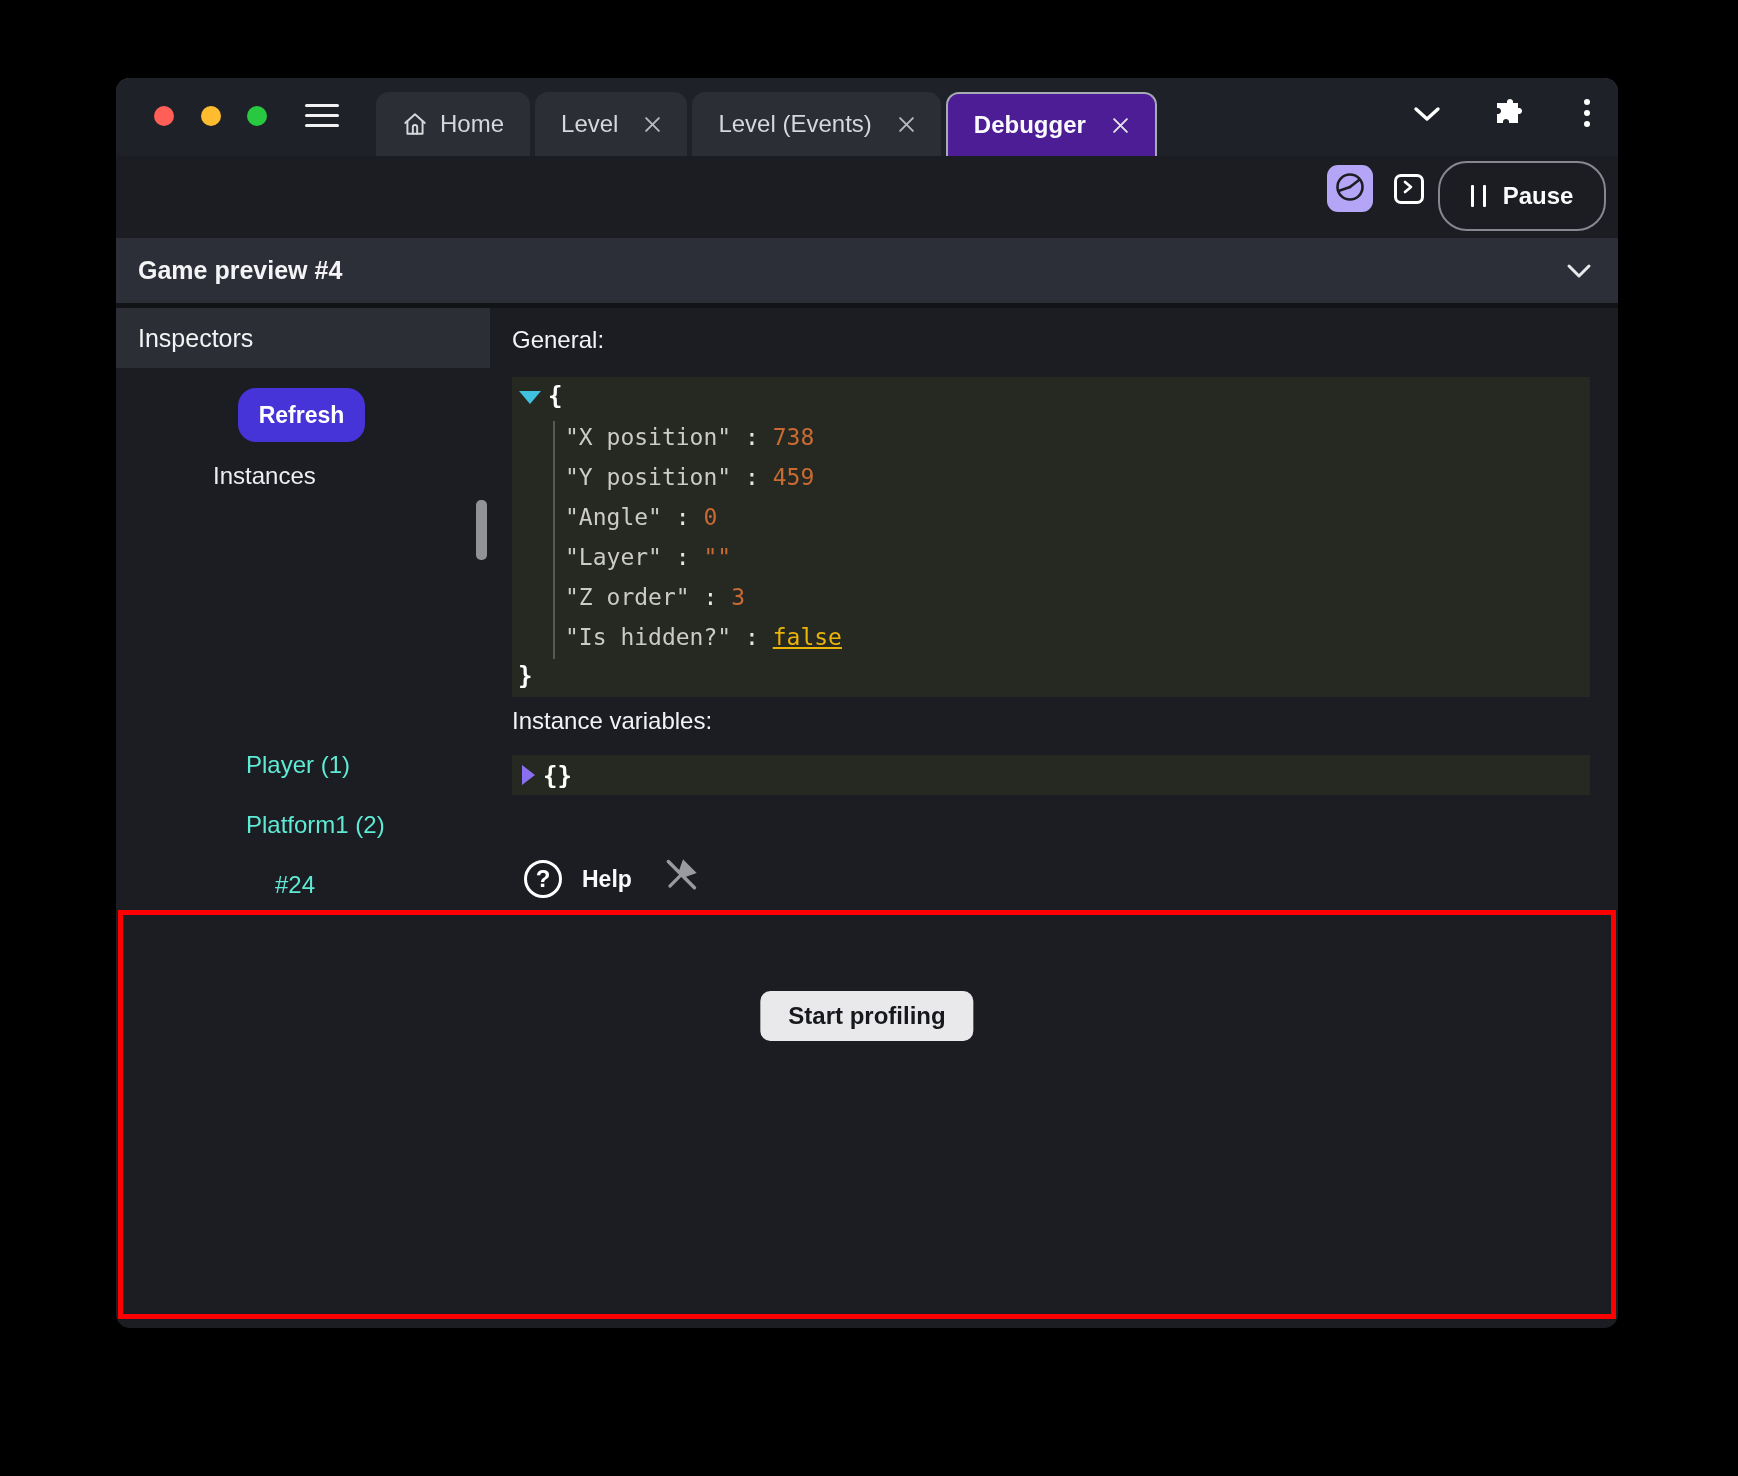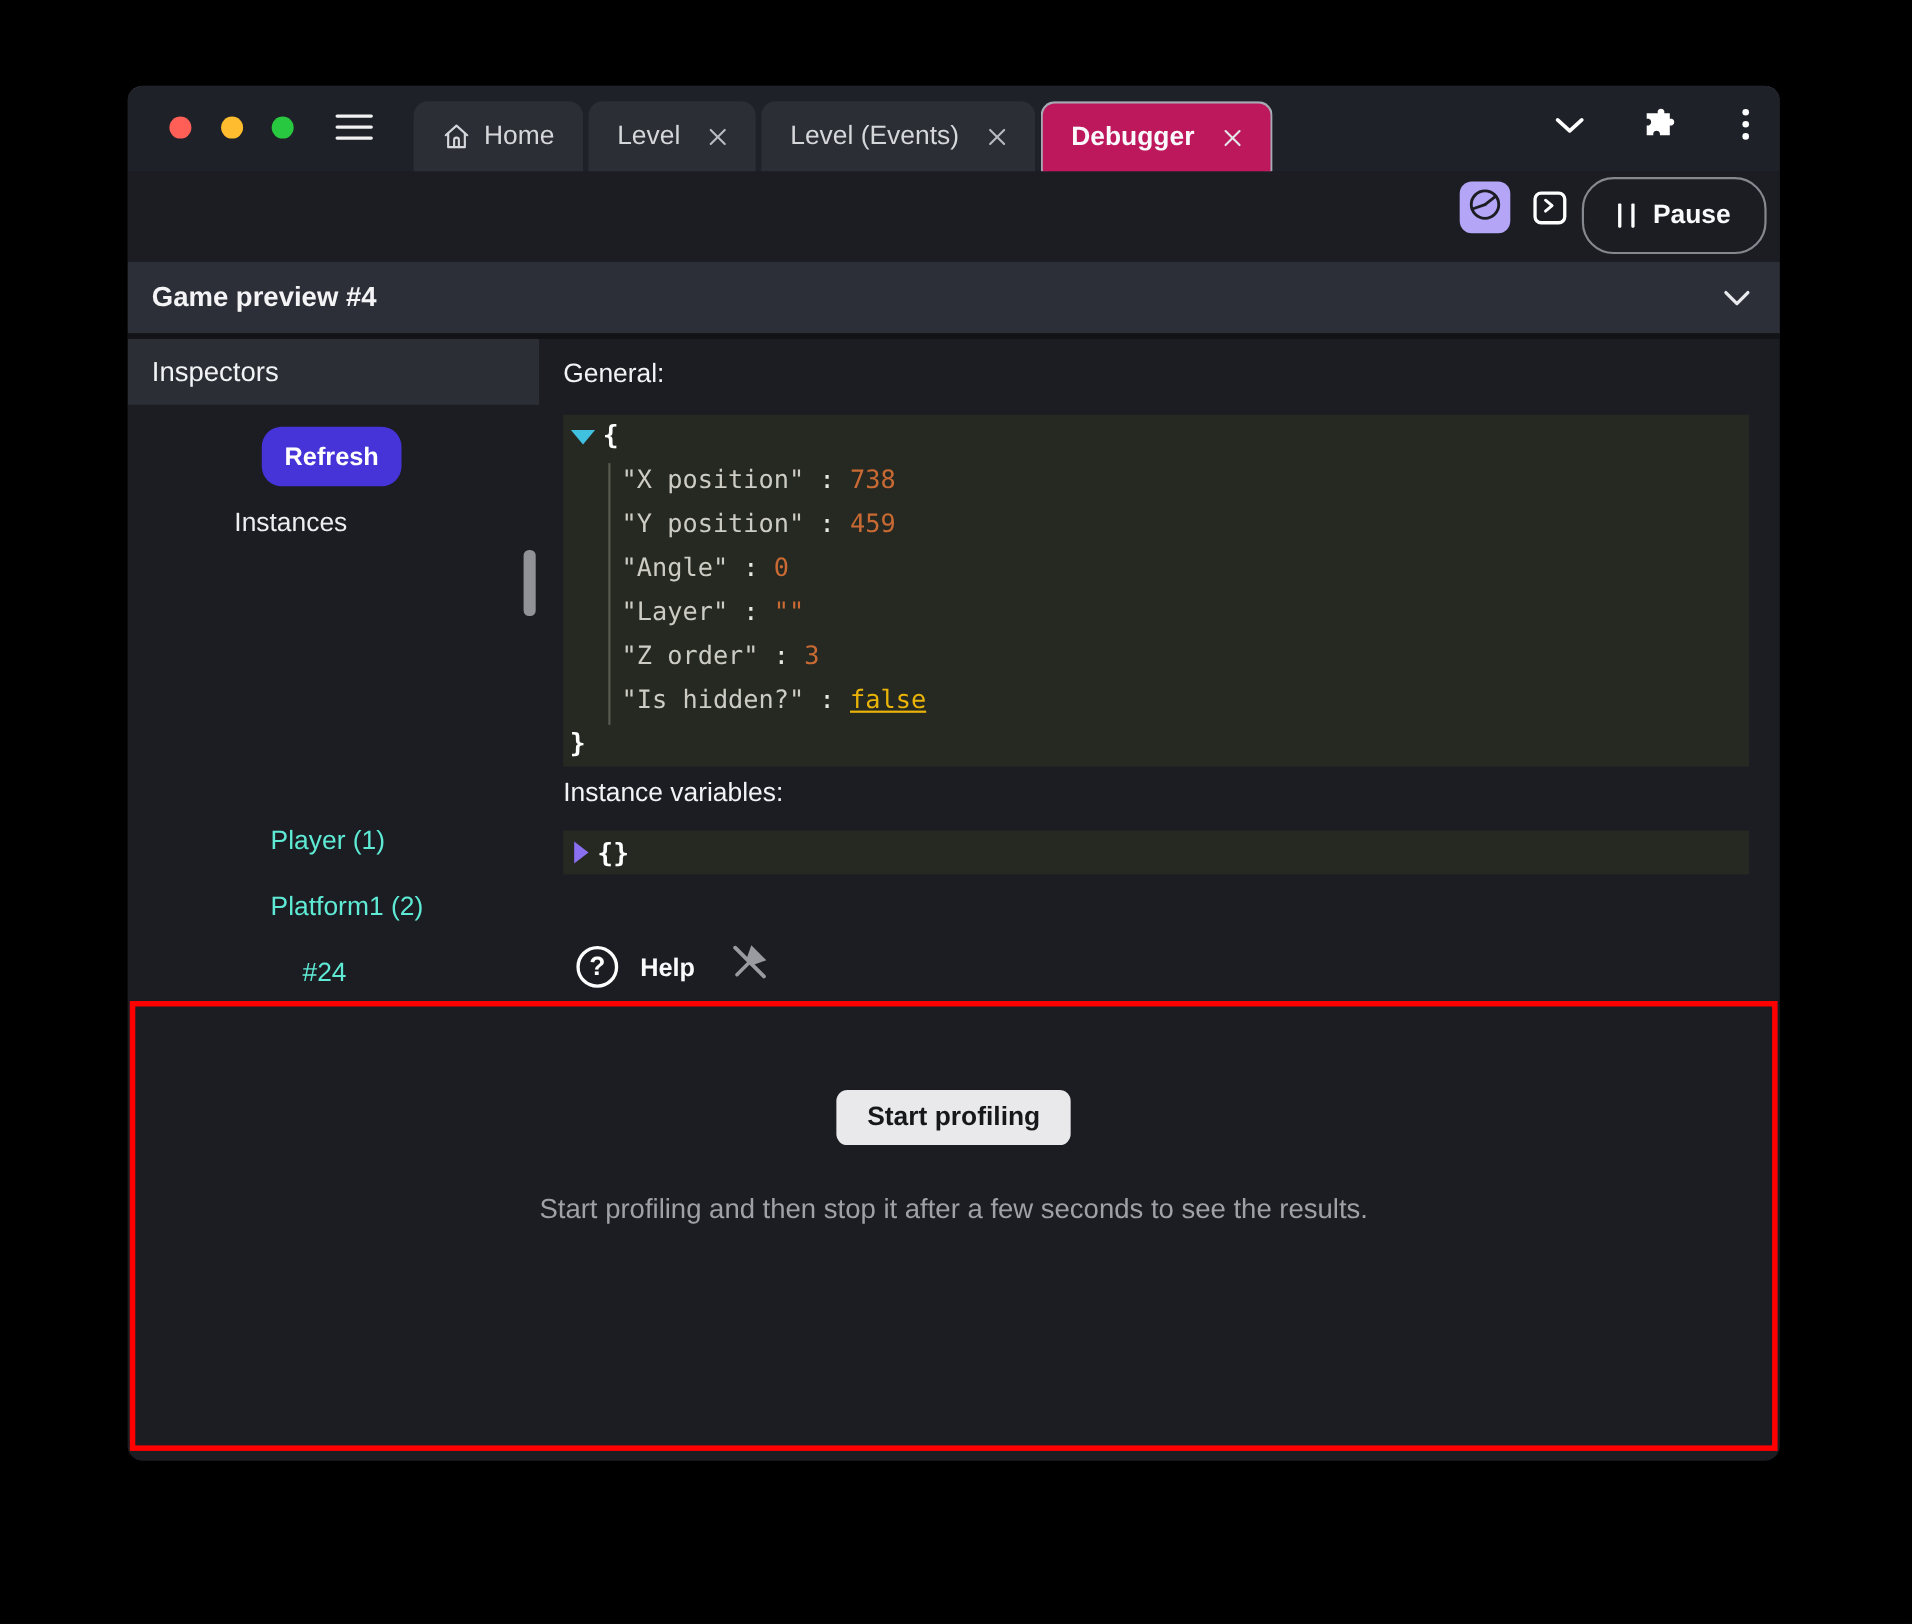--- a/index.html
+++ b/index.html
@@ -12,21 +12,21 @@
   .light{position:absolute;top:28px;width:20px;height:20px;border-radius:50%;}
   .light.red{left:38px;background:#ff5f57;}
   .light.yellow{left:85px;background:#febc2e;}
   .light.green{left:131px;background:#28c840;}
   #hamburger{position:absolute;left:189px;top:26px;width:34px;height:26px;cursor:pointer;}
   #hamburger i{display:block;height:3px;background:#f2f2f4;border-radius:2px;margin-bottom:7px;}
   #tabs{position:absolute;left:244px;bottom:0;height:64px;display:flex;gap:5px;align-items:flex-end;padding-left:16px;}
   .tab{height:64px;display:flex;align-items:center;padding:0 26px;background:#2b2e35;
     border-radius:13px 13px 0 0;color:#d6d7da;font-size:24px;white-space:nowrap;cursor:pointer;}
   .tab .close{margin-left:26px;display:flex;}
-  .tab.active{background:#be185d;border:2px solid #a7abb4;border-bottom:none;color:#fafafc;font-weight:bold;}
+  .tab.active{background:#4c1d95;border:2px solid #a7abb4;border-bottom:none;color:#fafafc;font-weight:bold;}
   .topicon{position:absolute;cursor:pointer;display:flex;align-items:center;justify-content:center;}
   #chevron-top{left:1296px;top:26px;width:30px;height:20px;}
   #puzzle{left:1378px;top:18px;width:32px;height:32px;}
   #kebab{left:1460px;top:19px;width:22px;height:32px;flex-direction:column;gap:5px;}
   #kebab i{width:6px;height:6px;border-radius:50%;background:#fff;}
   
   #toolbar{position:absolute;left:0;top:78px;width:100%;height:82px;background:#1b1d23;}
   #profiler-btn{position:absolute;left:1211px;top:9px;width:46px;height:47px;border-radius:11px;
     background:#b4a5f6;display:flex;align-items:center;justify-content:center;cursor:pointer;}
   #console-btn{position:absolute;left:1278px;top:18px;width:30px;height:30px;border-radius:7px;
@@ -256,16 +256,15 @@
           <path d="M13.5 3 L21 10.5 L14 13 L11 10 Z" stroke-width="1"></path>
           <line x1="12.2" y1="11.8" x2="5" y2="19" stroke-width="2" stroke-linecap="round"></line>
           <line x1="4" y1="3.5" x2="20.5" y2="20" stroke-width="2.2" stroke-linecap="round"></line>
         </svg>
       </span>
     </div>
   </div>
 
   <div id="profiler">
     <button id="start-profiling">Start profiling</button>
-    <div id="profiler-hint">Start profiling and then stop it after a few seconds to see the results.</div>
   </div>
 
 </div>
 
 </body></html>

